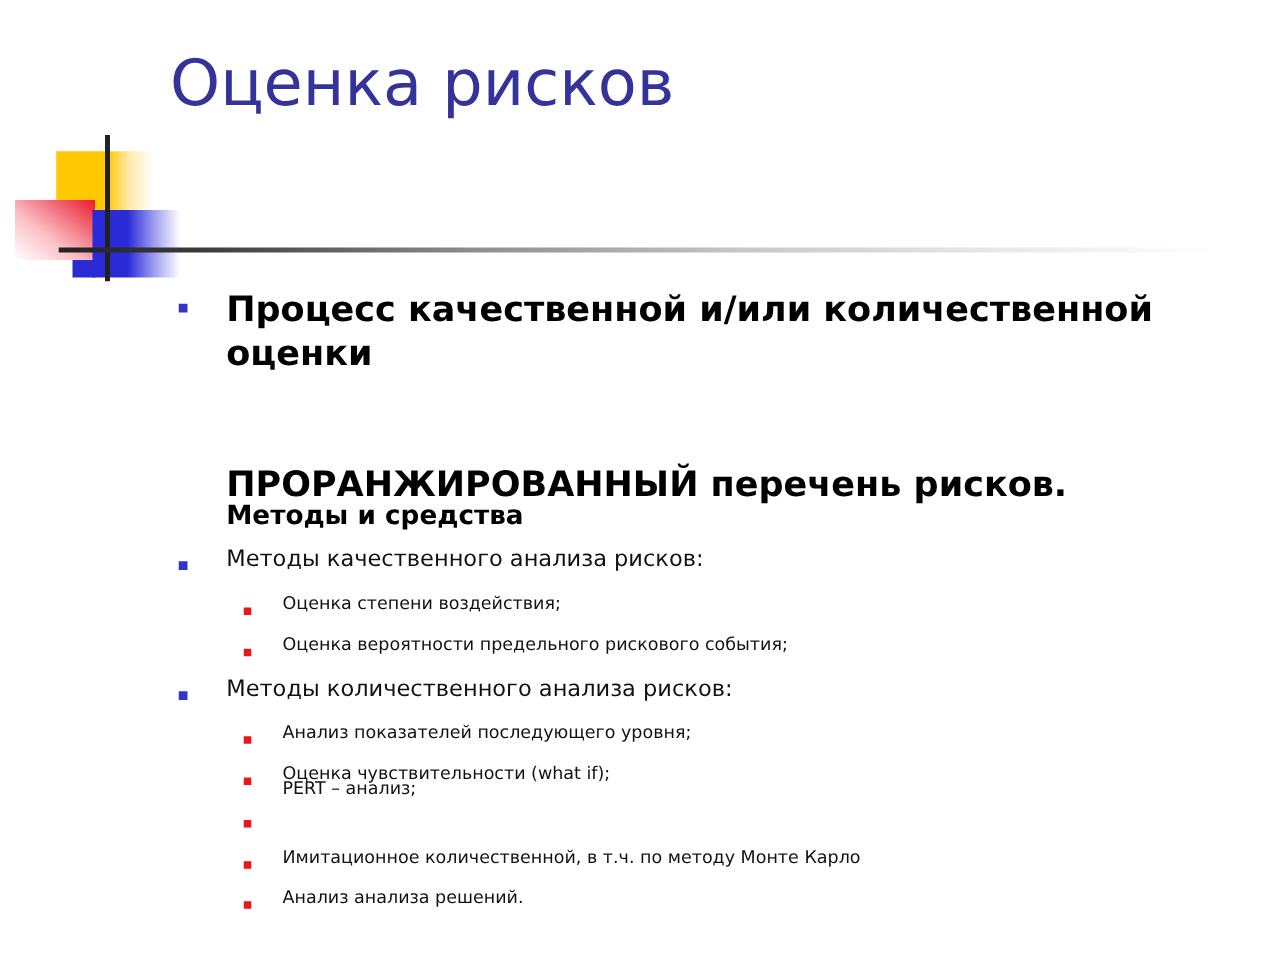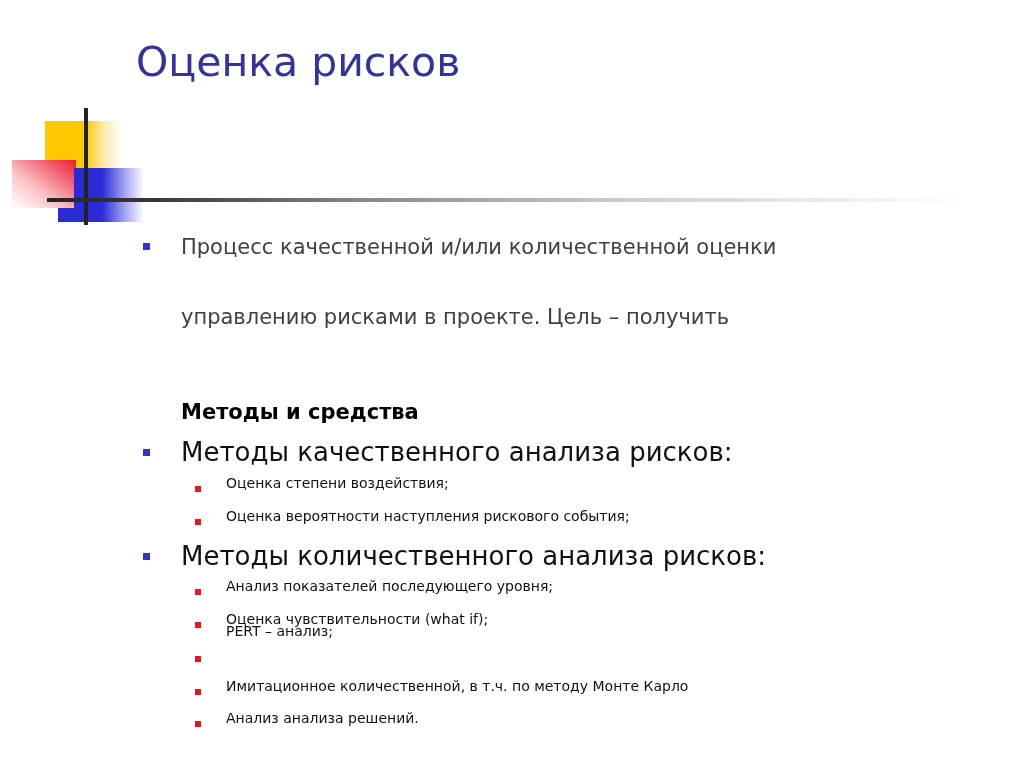--- a/index.html
+++ b/index.html
@@ -30,45 +30,45 @@
     }
     .deco-hline {
       position: absolute; left: 47px; top: 198px; width: 925px; height: 4px;
       background: linear-gradient(to right, #222222 0%, #3a3a3a 12%, #8a8a8a 35%, #c8c8c8 60%, #e6e6e6 80%, rgba(255,255,255,0) 100%);
     }
 
     
     .title {
       position: absolute; left: 136px; top: 38px; margin: 0;
       font-family: "DejaVu Sans", sans-serif; font-weight: normal;
-      font-size: 41px; color: #333399; letter-spacing: 0px;
+      font-size: 51px; color: #333399; letter-spacing: 0px;
     }
 
     
     .content { position: absolute; left: 0; top: 0; width: 1024px; }
 
     .bullet-l1 {
       position: absolute; width: 7px; height: 7px; background: #3333cc;
     }
     .bullet-l2 {
       position: absolute; width: 6px; height: 6px; background: #e8161e;
     }
 
     .intro-text {
       position: absolute; left: 181px; top: 230px; width: 760px; margin: 0;
-      font-family: "DejaVu Sans", sans-serif; font-weight: normal;
-      font-size: 21px; line-height: 35px; color: #404040;
+      font-family: "DejaVu Sans", sans-serif; font-weight: bold;
+      font-size: 28px; line-height: 35px; color: #000000;
     }
     .subheading {
       position: absolute; left: 181px; top: 400px; margin: 0;
       font-family: "DejaVu Sans", sans-serif; font-weight: bold; font-size: 21px; color: #000000;
     }
     .l1-text {
       position: absolute; left: 181px; margin: 0;
-      font-family: "DejaVu Sans", sans-serif; font-size: 26px; color: #111111; white-space: nowrap;
+      font-family: "DejaVu Sans", sans-serif; font-size: 18px; color: #111111; white-space: nowrap;
     }
     .l2-text {
       position: absolute; left: 226px; margin: 0;
       font-family: "DejaVu Sans", sans-serif; font-size: 14px; color: #111111; white-space: nowrap;
     }
   </style>
 </head>
 <body>
 
 <div class="slide">
@@ -83,34 +83,35 @@
   </div>
 
   <h1 class="title">Оценка рисков</h1>
 
   <div class="content">
 
     <span class="bullet-l1" style="left:143px; top:243px;"></span>
     <p class="intro-text">
       <span>Процесс качественной и/или количественной оценки</span><br>
       <br>
-      <span>управлению рисками в проекте. Цель – получить</span><br>
+      <br>
+      <span>ПРОРАНЖИРОВАННЫЙ перечень рисков.</span>
     </p>
 
     <p class="subheading">Методы и средства</p>
 
     <div>
       <span class="bullet-l1" style="left:143px; top:449px;"></span>
       <p class="l1-text" style="top:437px;">Методы качественного анализа рисков:</p>
 
       <span class="bullet-l2" style="left:195px; top:486px;"></span>
       <p class="l2-text" style="top:475px;">Оценка степени воздействия;</p>
 
       <span class="bullet-l2" style="left:195px; top:519px;"></span>
-      <p class="l2-text" style="top:508px;">Оценка вероятности наступления рискового события;</p>
+      <p class="l2-text" style="top:508px;">Оценка вероятности предельного рискового события;</p>
     </div>
 
     <div>
       <span class="bullet-l1" style="left:143px; top:553px;"></span>
       <p class="l1-text" style="top:541px;">Методы количественного анализа рисков:</p>
 
       <span class="bullet-l2" style="left:195px; top:589px;"></span>
       <p class="l2-text" style="top:578px;">Анализ показателей последующего уровня;</p>
 
       <span class="bullet-l2" style="left:195px; top:622px;"></span>

